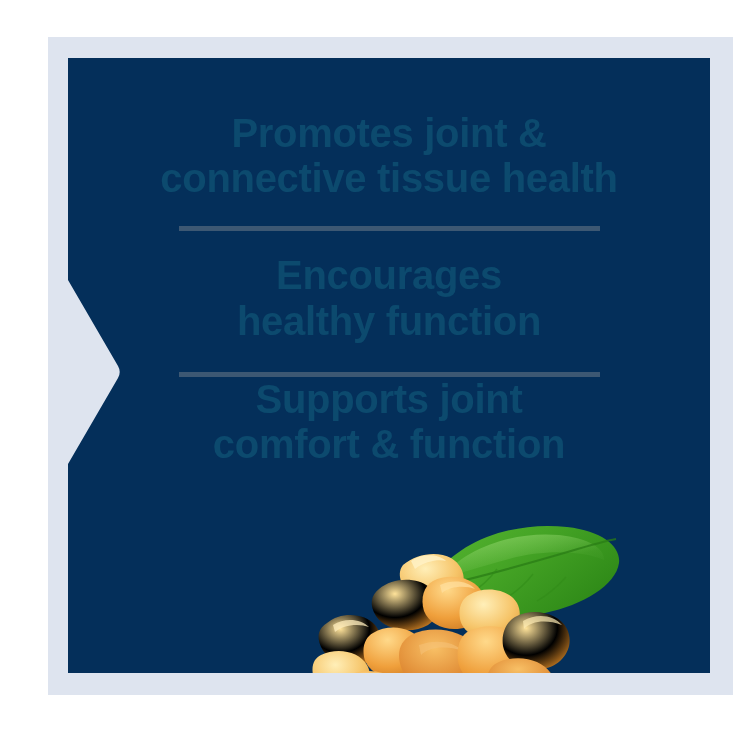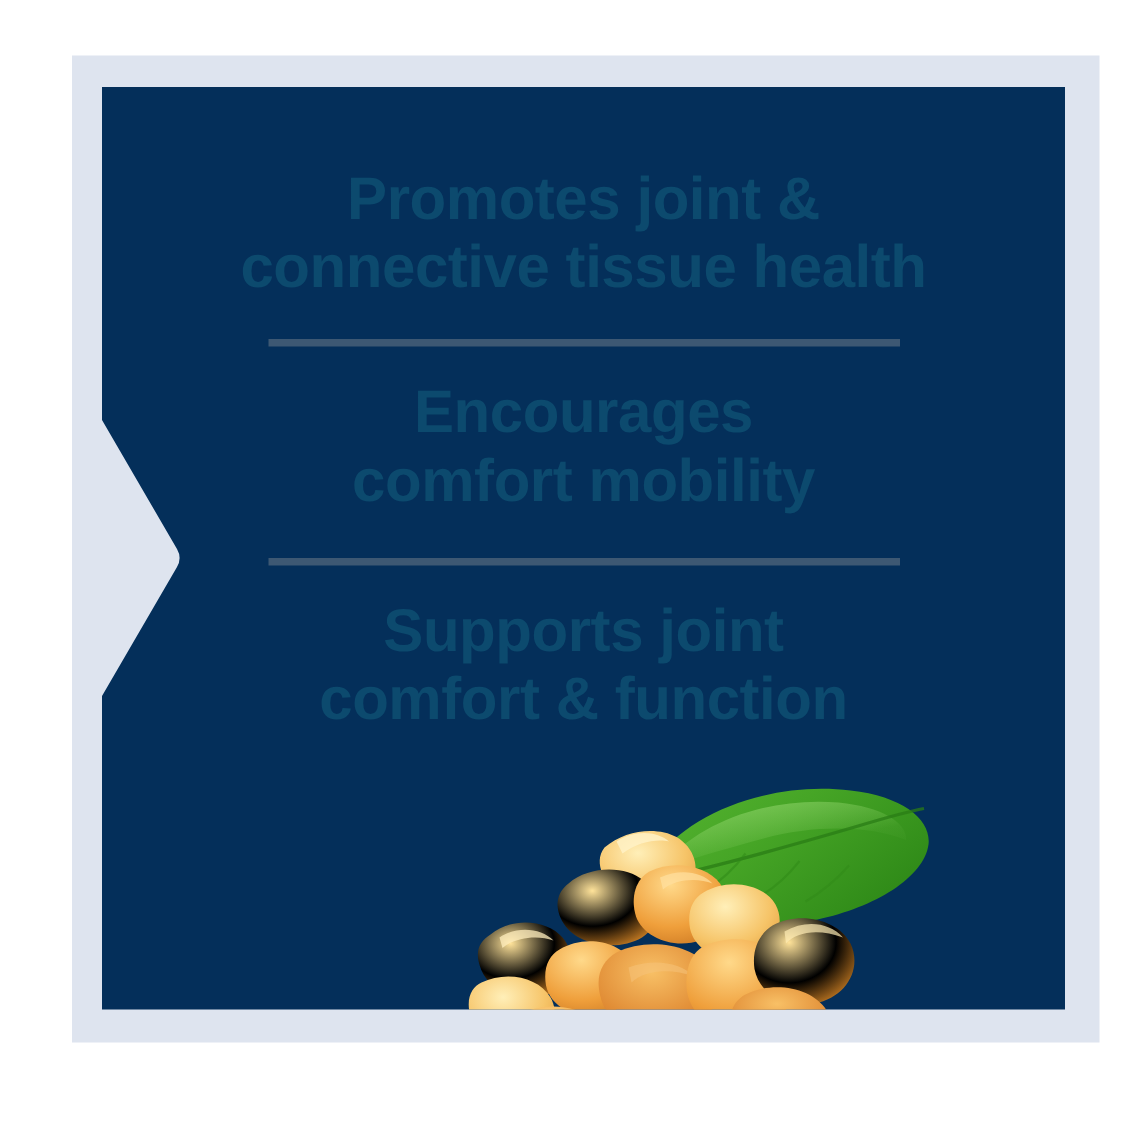--- a/index.html
+++ b/index.html
@@ -72,21 +72,21 @@
     color: #0c4a6e;
     font-weight: 700;
     letter-spacing: -0.3px;
     line-height: 1.13;
     font-size: 40px;
     white-space: pre-line;
   }
 
   .benefit.b1 { margin-top: 53px; }
   .benefit.b2 { margin-top: 22px; }
-  .benefit.b3 { margin-top: 22px; }
+  .benefit.b3 { }
 
   .divider {
     width: 421px;
     height: 5px;
     background: #3d5873;
     margin: 25px 0 0 0;
     border: 0;
     flex: none;
   }
   .divider.d2 { margin-top: 28px; }
@@ -210,21 +210,21 @@
     </svg>
   </div>
 
   <div class="content">
     <div class="benefit b1">Promotes joint &amp;
 connective tissue health</div>
 
     <hr class="divider d1">
 
     <div class="benefit b2">Encourages
-comfort mobility</div>
+healthy function</div>
 
     <hr class="divider d2">
 
     <div class="benefit b3">Supports joint
 comfort &amp; function</div>
   </div>
 
 </div>
 
 </body></html>

